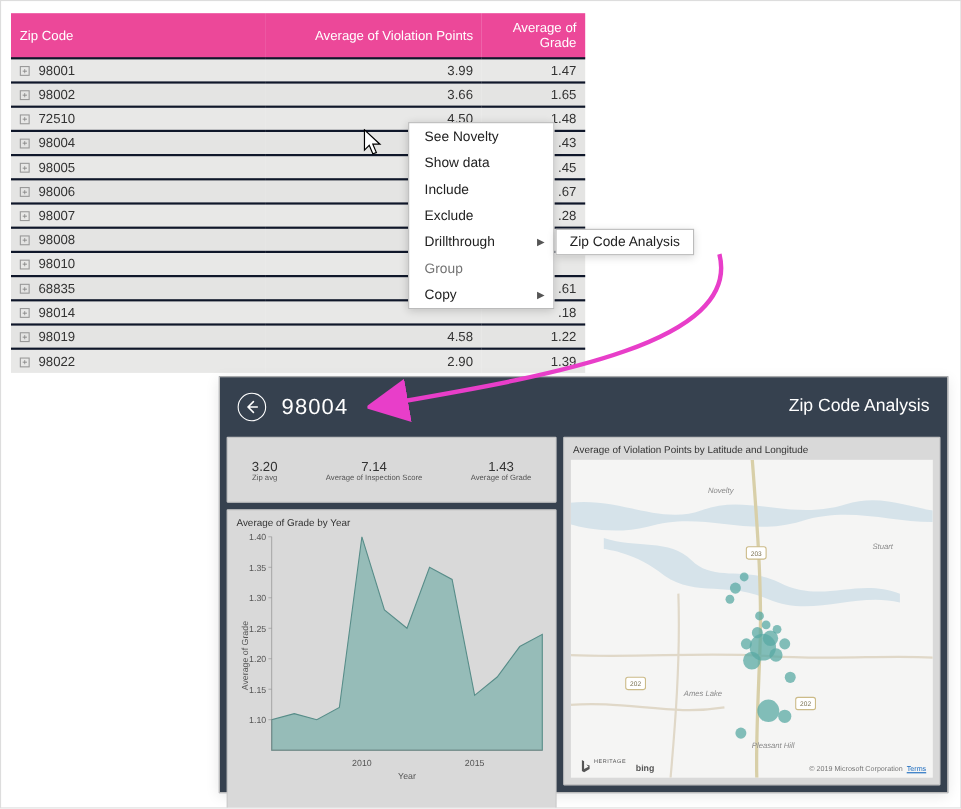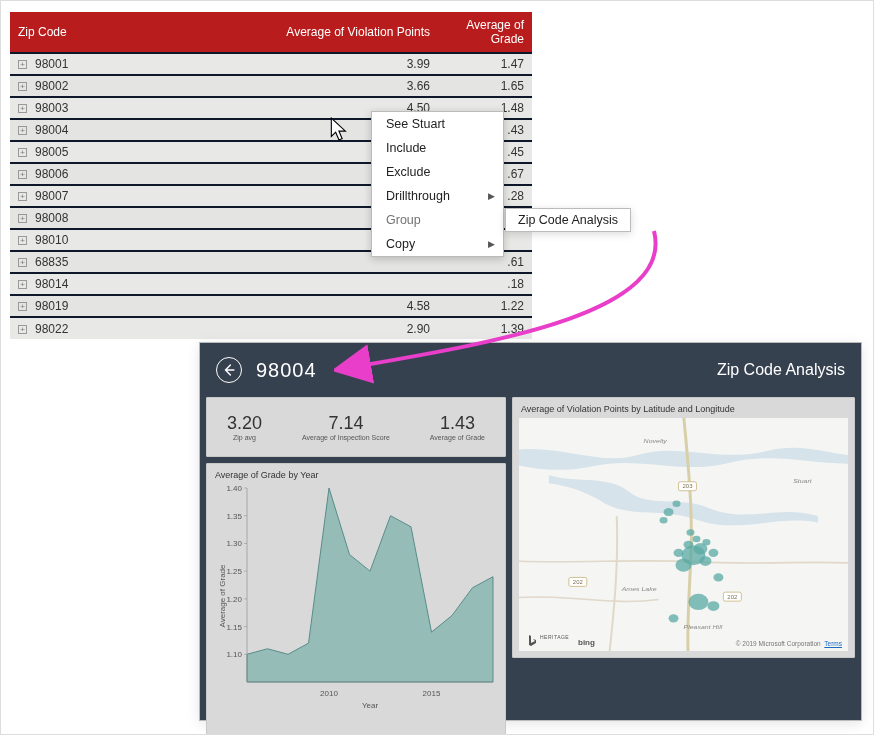--- a/index.html
+++ b/index.html
@@ -1,19 +1,19 @@
 <!DOCTYPE html>
 <html><head>
 <meta charset="utf-8">
 <style>
   * { box-sizing: border-box; margin: 0; padding: 0; font-family: "Segoe UI", Arial, sans-serif; }
   body { background: #fff; width: 874px; height: 735px; position: relative; overflow: hidden; border:1px solid #ddd;}
   
   .matrix { position:absolute; left:9px; top:11px; width: 522px; border-collapse: collapse; font-size:12px; color:#333;}
-  .matrix th { background:#b91c1c; color:#fff; font-weight:400; padding:6px 8px; height:31px; text-align:right; }
+  .matrix th { background:#ec4899; color:#fff; font-weight:400; padding:6px 8px; height:31px; text-align:right; }
   .matrix th.zip { text-align:left; }
   .matrix td { background:#e8e8e7; padding:3px 8px; height:22px; text-align:right; border-top:2px solid #0f172a;margin-left:26px;}
   .matrix tr:nth-child(even) td { background:#e4e4e3; }
   .matrix td.zip { text-align:left; }
   .exp { display:inline-block; width:9px; height:9px; border:1px solid #999; color:#777; font-size:8px; line-height:7px; text-align:center; margin-right:8px; vertical-align:middle;}
   
 
   .cursor { position:absolute; left:328px; top:116px; pointer-events:none; z-index:5;}
   .cursor svg { width:22px; height:26px; }
 
@@ -31,25 +31,25 @@
   .dpage { position:absolute; left:198px; top:341px; width:663px; height:379px; border:1px solid #bbb; background:#36414f; box-shadow:0 3px 12px rgba(0,0,0,0.1);}
   .dpage .header { height:54px; color:#fff; display:flex; align-items:center; padding:0 16px;}
   .back-btn { width:26px; height:26px; border:1.5px solid #fff; border-radius:50%; display:flex; align-items:center; justify-content:center; margin-right:14px;}
   .back-btn svg { width:14px; height:14px; }
   .hdr-zip { font-size:20px; font-weight:300; letter-spacing:1px;}
   .hdr-title { margin-left:auto; font-size:16px; font-weight:300;}
   .dp-body { position:absolute; left:6px; right:6px; top:54px; bottom:6px;}
   .card-grey { background:#d9d9d9; border:1px solid #c8c8c8; border-radius:1px;}
   .kpis { position:absolute; left:0; top:0; width:300px; height:60px; display:flex; align-items:center; justify-content:space-around;}
   .kpi { text-align:center; color:#333;}
-  .kpi .v { font-size:18px; font-weight:400;}
+  .kpi .v { font-size:12px; font-weight:400;}
   .kpi .l { font-size:7px; color:#555;}
   .chart-card { position:absolute; left:0; top:66px; width:300px; height:287px; padding:6px 8px;}
   .chart-title { font-size:9px; color:#333; margin-bottom:2px;}
-  .map-card { position:absolute; left:306px; top:0; right:0; height:261px; padding:6px 8px;}
+  .map-card { position:absolute; left:306px; top:0; right:0; height:317px; padding:6px 8px;}
   .map-body { position:absolute; left:6px; right:6px; top:20px; bottom:6px; background:#f5f5f4; overflow:hidden;}
   .road { stroke:#e0d8c8; stroke-width:2; fill:none;}
   .road.hw { stroke:#d8cfa8; stroke-width:3;}
   .water { fill:#d6e3ea;}
   .lbl { font-size:7px; fill:#8a8a8a; font-style:italic;}
   .badge { fill:#fff; stroke:#ccbb88; stroke-width:1;}
   .badgetxt { font-size:6px; fill:#7a7050; text-anchor:middle;}
   .pt { fill:#5aa9a4; opacity:0.75;}
   .bing { position:absolute; left:8px; bottom:4px; font-size:8px; color:#555; display:flex; align-items:center; gap:3px;}
   .copyright { position:absolute; right:6px; bottom:4px; font-size:6.5px; color:#777;}
@@ -73,21 +73,21 @@
         <td class="zip"><span class="exp">+</span><span>98001</span></td>
         <td>3.99</td>
         <td>1.47</td>
       </tr>
     <tr>
         <td class="zip"><span class="exp">+</span><span>98002</span></td>
         <td>3.66</td>
         <td>1.65</td>
       </tr>
     <tr>
-        <td class="zip"><span class="exp">+</span><span>98003</span></td>
+        <td class="zip"><span class="exp">+</span><span>72510</span></td>
         <td>4.50</td>
         <td>1.48</td>
       </tr>
     <tr>
         <td class="zip"><span class="exp">+</span><span>98004</span></td>
         <td></td>
         <td>.43</td>
       </tr>
     <tr>
         <td class="zip"><span class="exp">+</span><span>98005</span></td>
@@ -137,21 +137,22 @@
   </tbody>
 </table>
 
 <div class="cursor">
   <svg viewBox="0 0 20 24">
       <path d="M2 1 L2 18 L6 14 L9 21 L12 20 L9 13 L15 13 Z" fill="#fff" stroke="#000" stroke-width="1"></path>
     </svg>
 </div>
 
 <div class="ctx-menu">
-  <div class="mi">See Stuart</div>
+  <div class="mi">See Novelty</div>
+  <div class="mi">Show data</div>
   <div class="mi">Include</div>
   <div class="mi">Exclude</div>
   <div class="mi"><span>Drillthrough</span><span class="sub-caret">▶</span></div>
   <div class="mi disabled">Group</div>
   <div class="mi"><span>Copy</span><span class="sub-caret">▶</span></div>
 </div>
 <div class="submenu">
   <div>Zip Code Analysis</div>
 </div>
 

